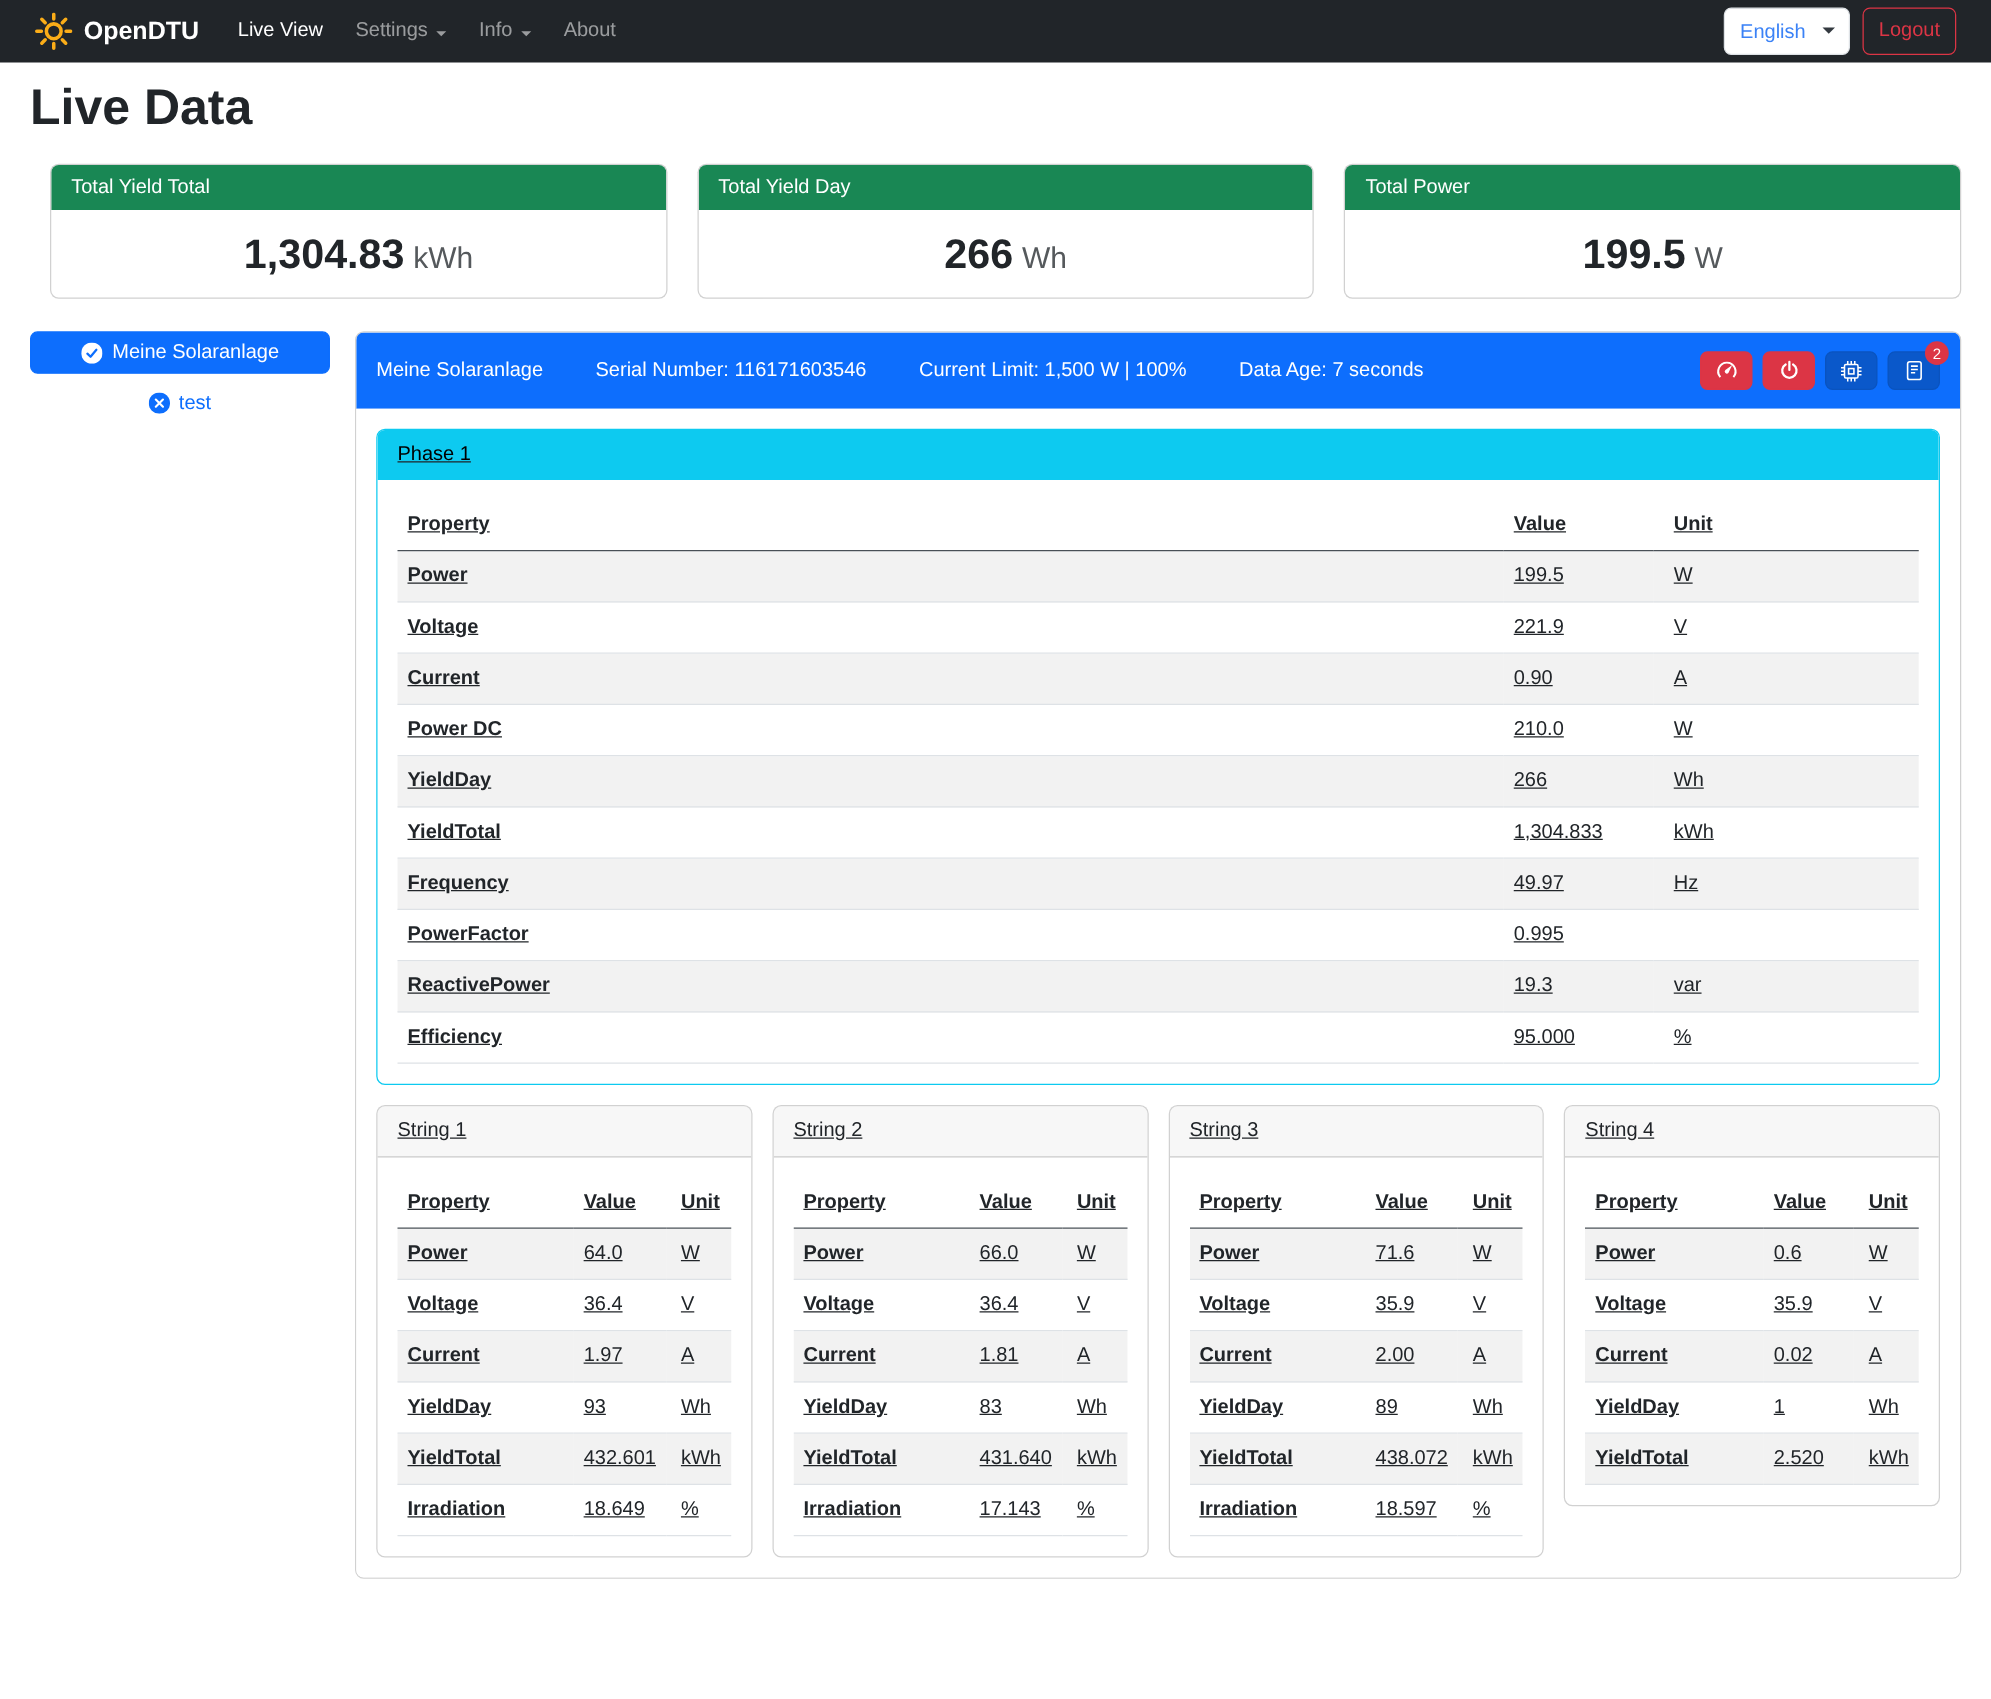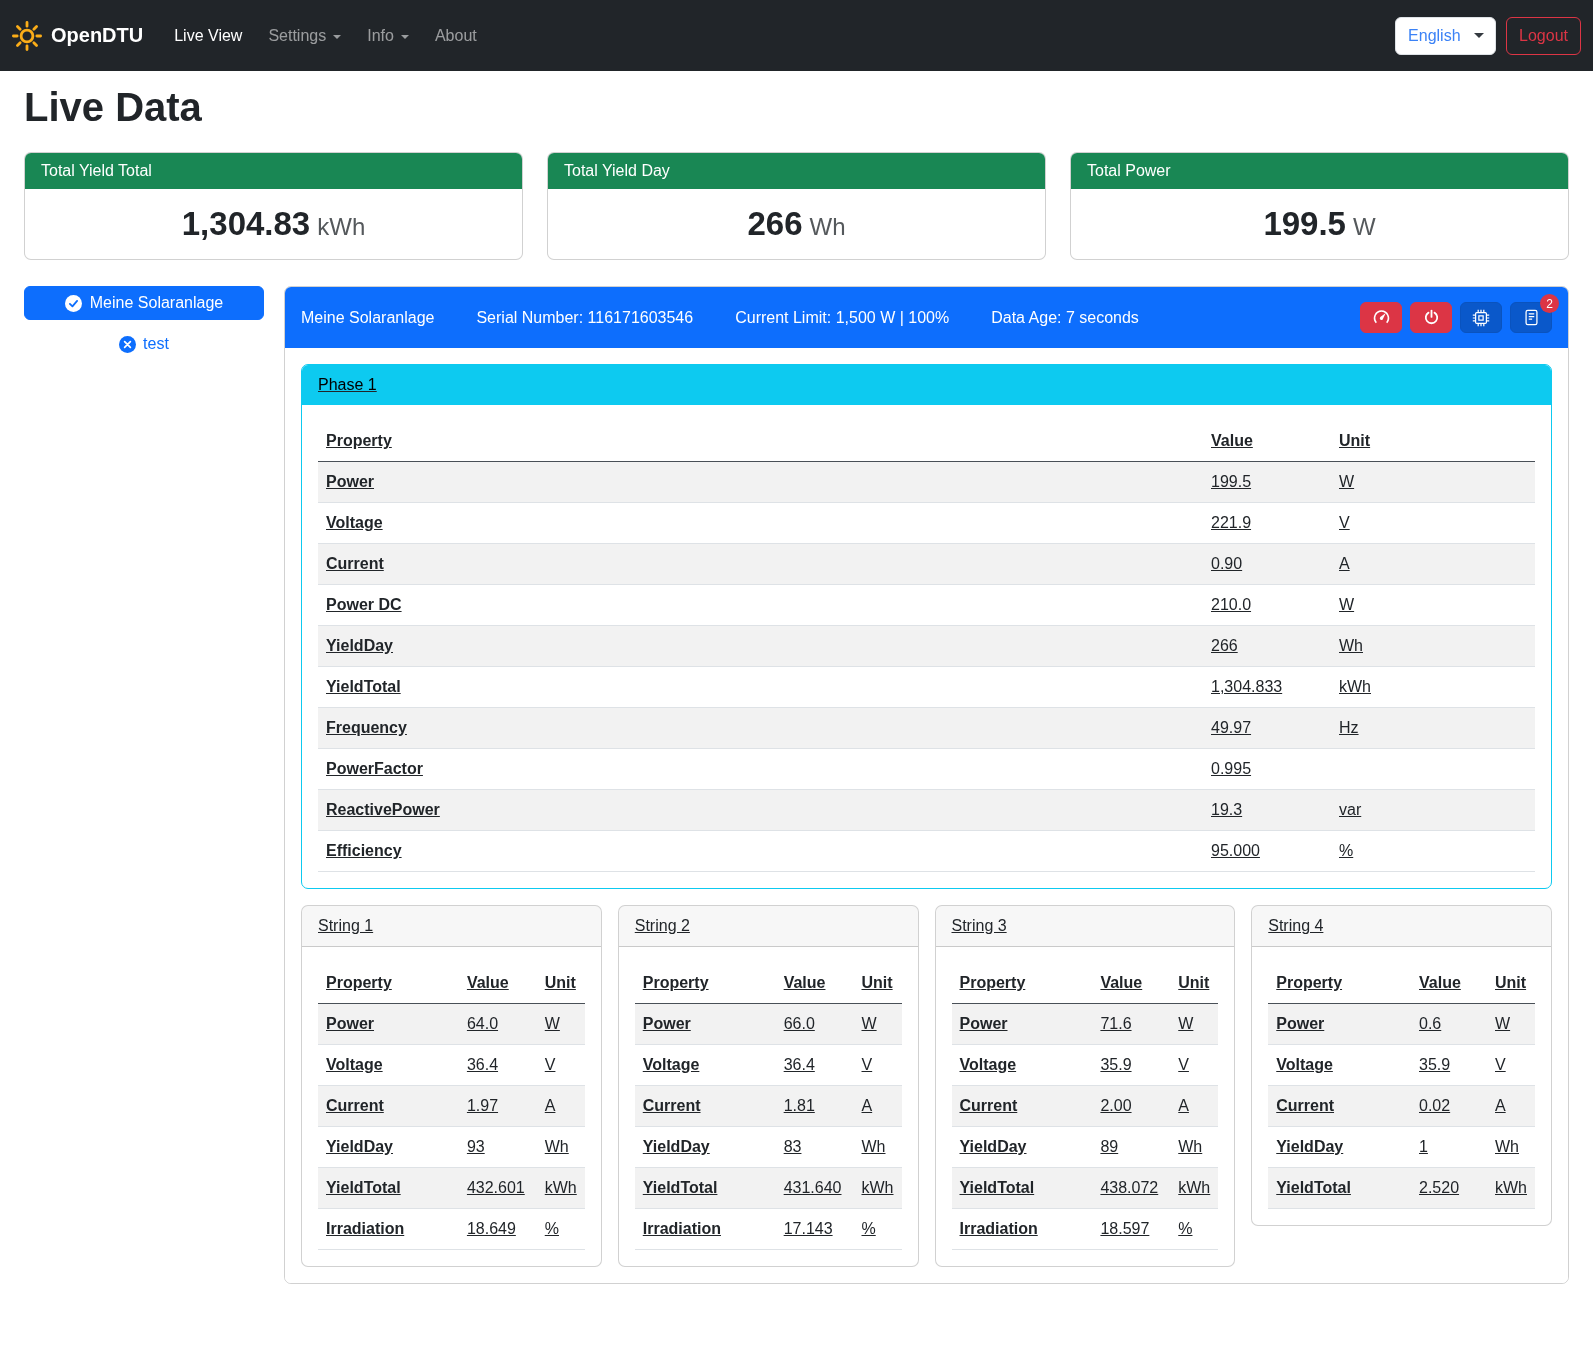--- a/index.html
+++ b/index.html
@@ -7,24 +7,24 @@
   body {
     width: 1593px;
     font-family: "Liberation Sans", "DejaVu Sans", sans-serif;
     color: #212529;
     font-size: 16px;
   }
 
   
   .navbar {
     background: #212529;
-    height: 71px;
+    height: 50px;
     display: flex;
     align-items: center;
-    padding: 0 12px;
+    padding: 0 28px;
   }
   .brand {
     display: flex; align-items: center; gap: 9px;
     color: #fff; font-size: 20px; font-weight: 600;
     margin-right: 18px; cursor: pointer;
   }
   .nav-links { display: flex; list-style: none; margin: 0; padding: 0; }
   .nav-link {
     color: rgba(255,255,255,.55);
     padding: 8px 13px; cursor: pointer;
@@ -60,21 +60,21 @@
     padding: 6px 12px; height: 38px; cursor: pointer;
   }
 
   
   .container { padding: 0 24px 24px 24px; }
   .page-title { font-size: 40px; font-weight: 600; margin: 14px 0 22px 0; }
 
   
   .summary-grid {
     display: grid; grid-template-columns: repeat(3, 1fr);
-    gap: 24px; margin-bottom: 26px;
+    gap: 24px; margin-bottom: 26px; margin-left: 16px;
   }
   .card {
     background: #fff;
     border: 1px solid rgba(0,0,0,.18);
     border-radius: 7px;
     overflow: hidden;
   }
   .summary-header {
     background: #198754; color: #fff;
     padding: 7px 16px; line-height: 22px;
@@ -86,21 +86,21 @@
   
   .main-row { display: flex; gap: 20px; align-items: flex-start; }
   .sidebar { width: 240px; flex: none; }
   .inverter-btn {
     width: 100%; display: flex; align-items: center; justify-content: center; gap: 8px;
     background: #0d6efd; border: 1px solid #0d6efd; color: #fff;
     border-radius: 6px; padding: 7px 12px; font-size: 16px; font-family: inherit;
     cursor: pointer;
   }
   .test-item {
-    margin-top: 15px; display: flex; align-items: flex-end; justify-content: center;
+    margin-top: 15px; display: flex; align-items: flex-start; justify-content: center;
     gap: 7px; color: #0d6efd; cursor: pointer; font-size: 16px;
   }
   .main-col { flex: 1; min-width: 0; }
 
   
   .inv-card { border: 1px solid rgba(0,0,0,.18); border-radius: 7px; overflow: hidden; }
   .inv-header {
     background: #0d6efd; color: #fff;
     display: flex; align-items: center;
     padding: 15px 16px;

